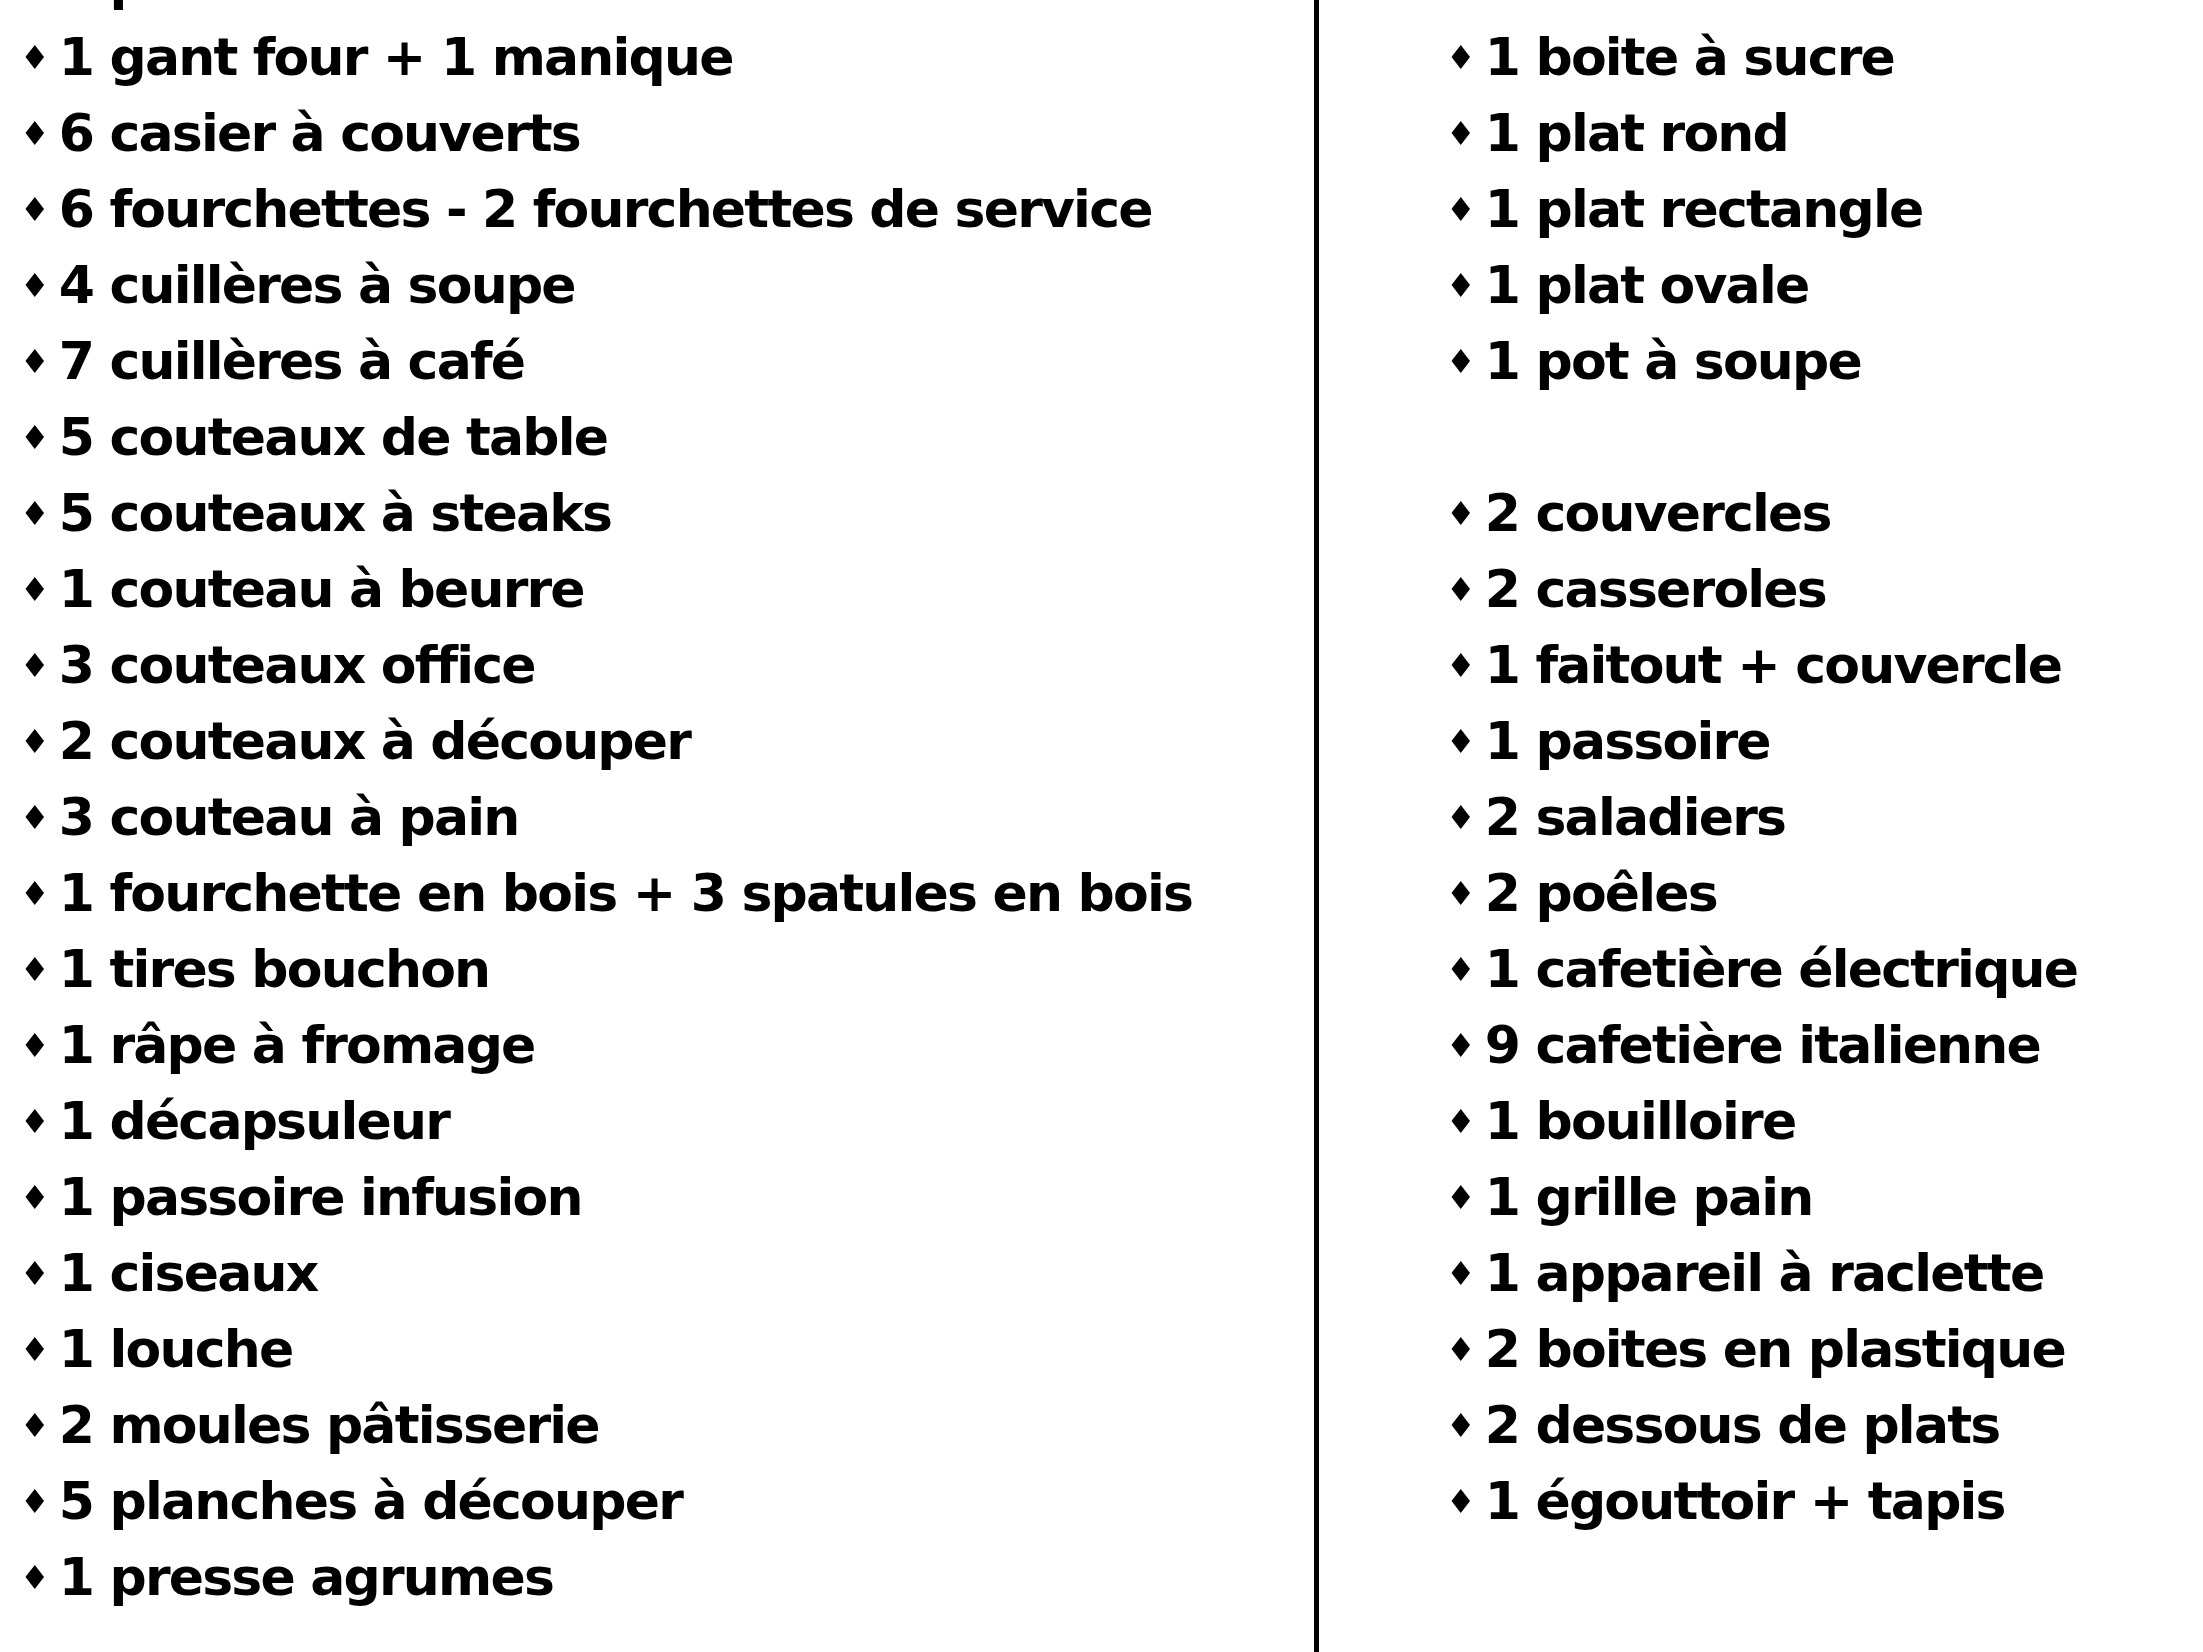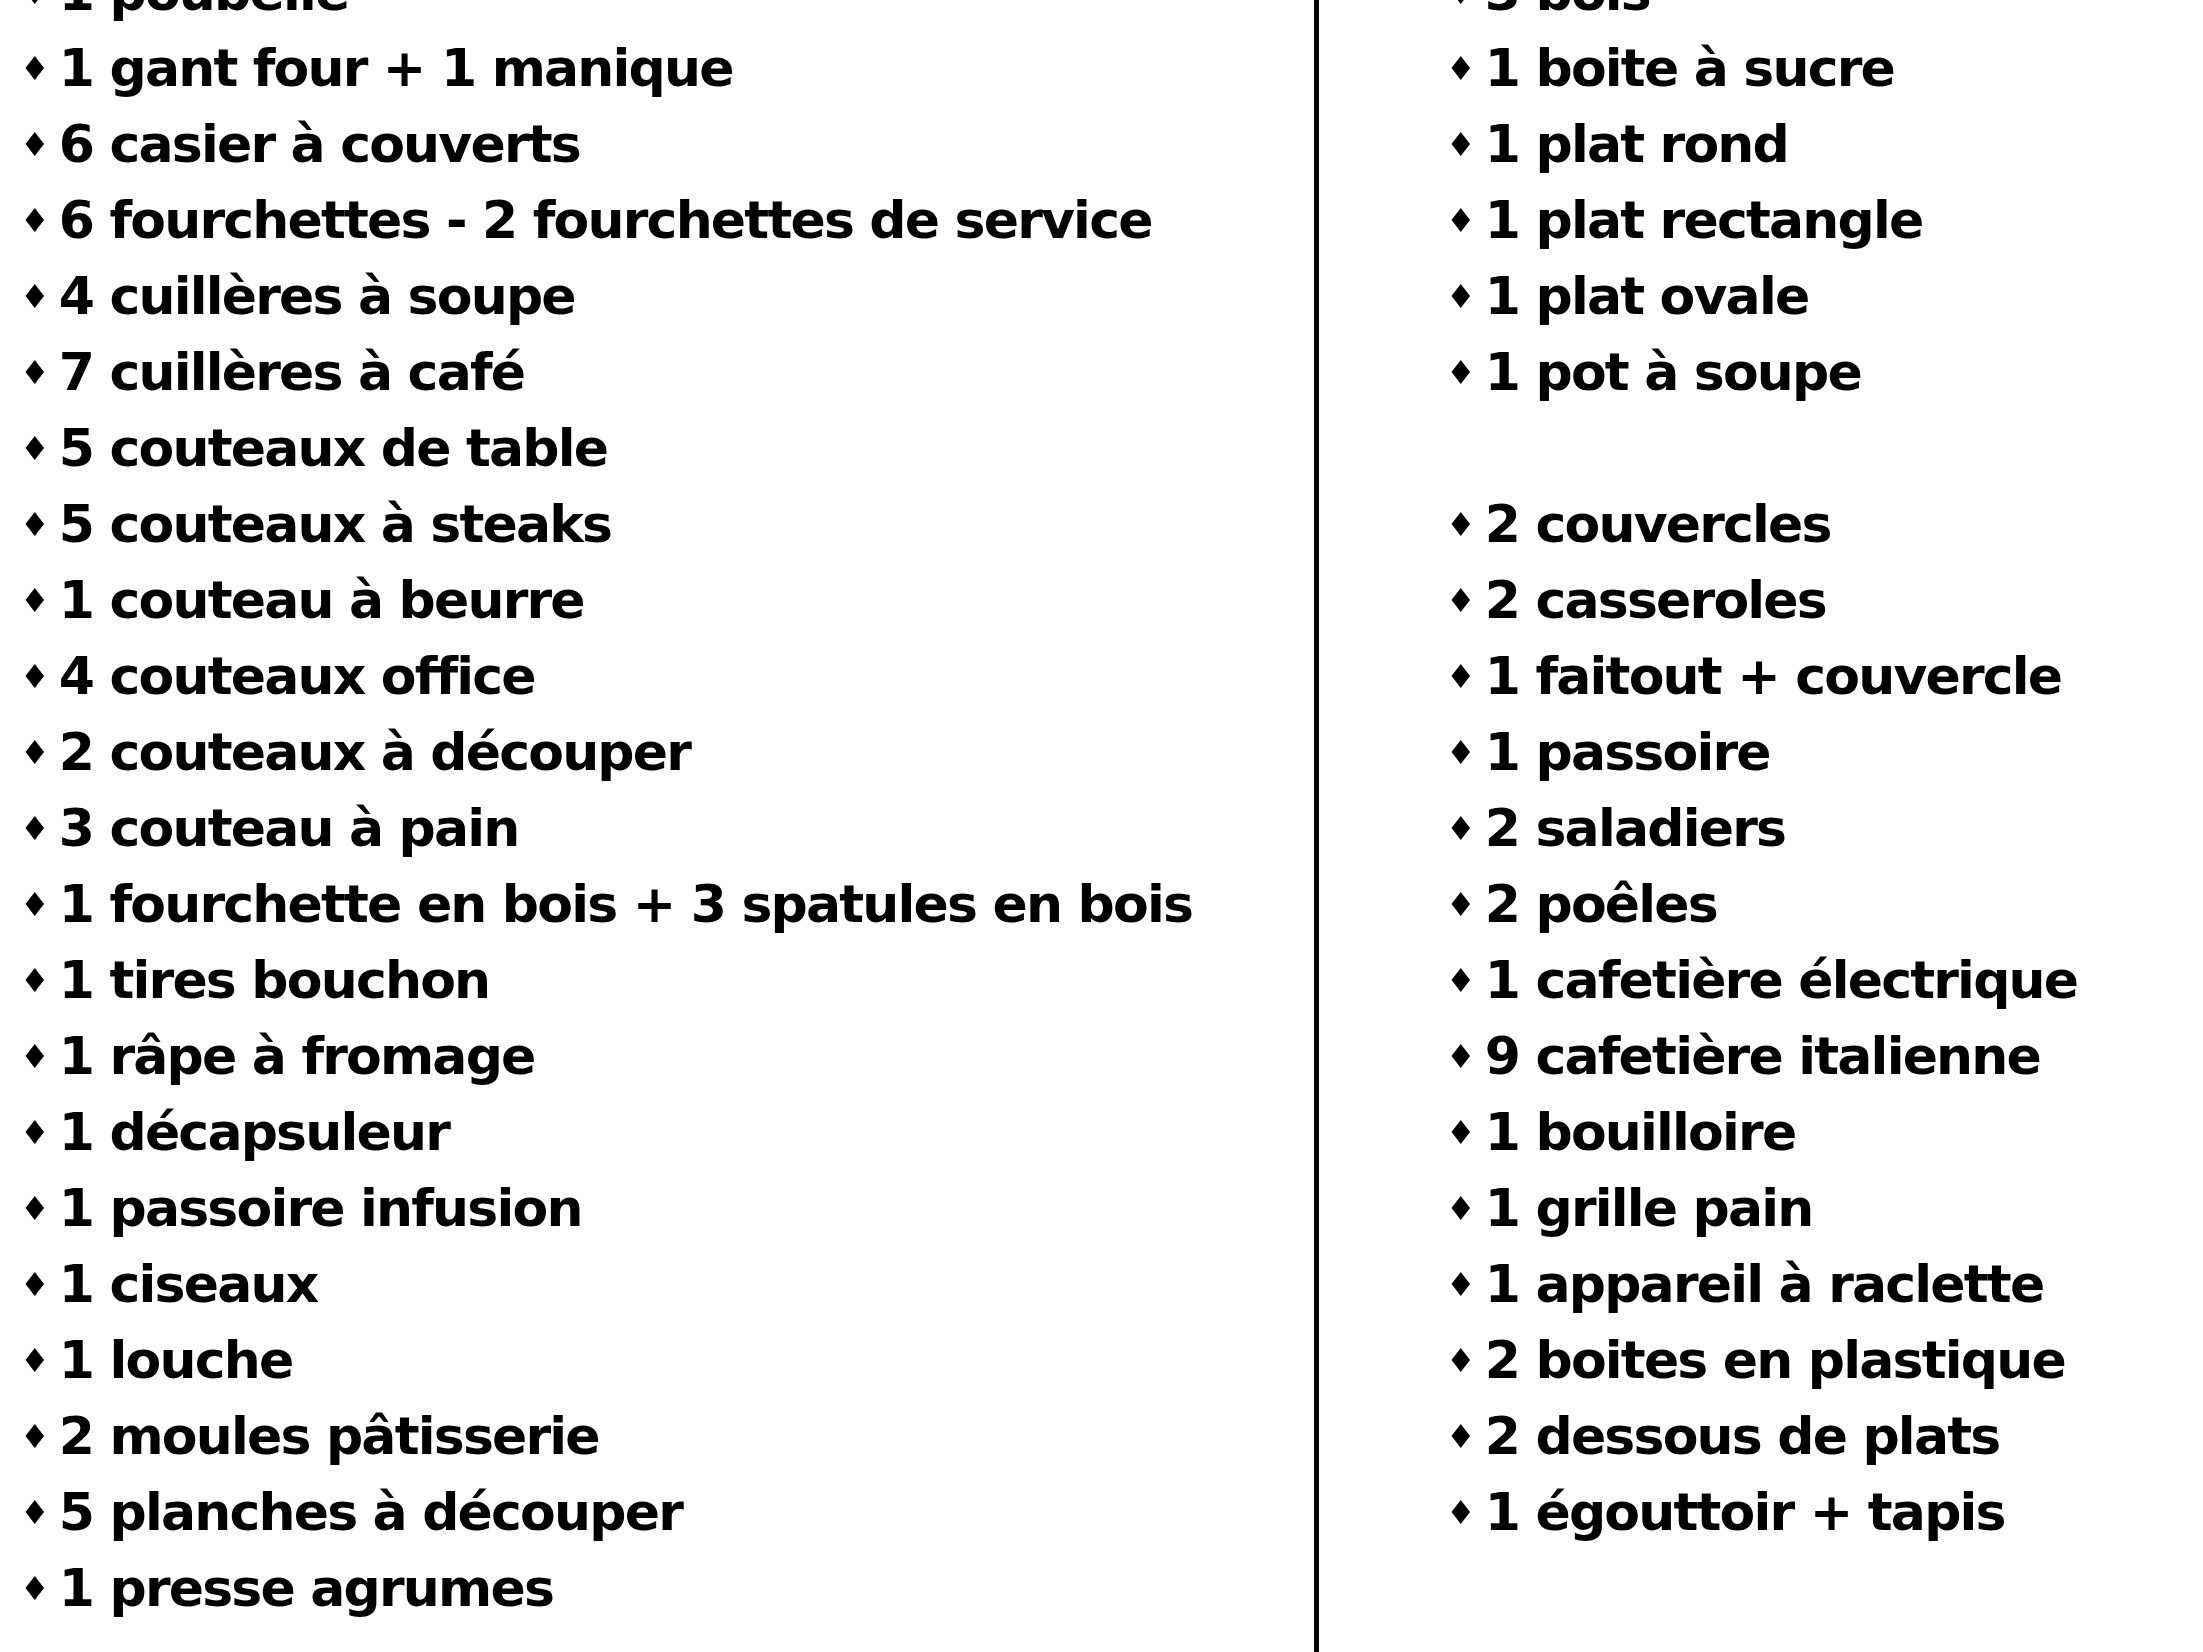--- a/index.html
+++ b/index.html
@@ -20,21 +20,21 @@
     top: -51px;
     white-space: nowrap;
     font-size: 52px;
     font-weight: 700;
     letter-spacing: -1.8px;
   }
   .col-left  { left: 20px; }
   .col-right { left: 1446px; }
   .row {
     height: 76px;
-    line-height: 87px;
+    line-height: 64px;
   }
   .bullet {
     font-size: 33px;
     margin-right: 9.2px;
     vertical-align: 6.4px;
     letter-spacing: 0;
   }
   .divider {
     position: absolute;
     top: 0;
@@ -50,21 +50,21 @@
 <div class="col col-left">
     <div class="row"><span class="bullet">♦</span><span class="txt">1 poubelle</span></div>
     <div class="row"><span class="bullet">♦</span><span class="txt">1 gant four + 1 manique</span></div>
     <div class="row"><span class="bullet">♦</span><span class="txt">6 casier à couverts</span></div>
     <div class="row"><span class="bullet">♦</span><span class="txt">6 fourchettes - 2 fourchettes de service</span></div>
     <div class="row"><span class="bullet">♦</span><span class="txt">4 cuillères à soupe</span></div>
     <div class="row"><span class="bullet">♦</span><span class="txt">7 cuillères à café</span></div>
     <div class="row"><span class="bullet">♦</span><span class="txt">5 couteaux de table</span></div>
     <div class="row"><span class="bullet">♦</span><span class="txt">5 couteaux à steaks</span></div>
     <div class="row"><span class="bullet">♦</span><span class="txt">1 couteau à beurre</span></div>
-    <div class="row"><span class="bullet">♦</span><span class="txt">4 couteaux office</span></div>
+    <div class="row"><span class="bullet">♦</span><span class="txt">3 couteaux office</span></div>
     <div class="row"><span class="bullet">♦</span><span class="txt">2 couteaux à découper</span></div>
     <div class="row"><span class="bullet">♦</span><span class="txt">3 couteau à pain</span></div>
     <div class="row"><span class="bullet">♦</span><span class="txt">1 fourchette en bois + 3 spatules en bois</span></div>
     <div class="row"><span class="bullet">♦</span><span class="txt">1 tires bouchon</span></div>
     <div class="row"><span class="bullet">♦</span><span class="txt">1 râpe à fromage</span></div>
     <div class="row"><span class="bullet">♦</span><span class="txt">1 décapsuleur</span></div>
     <div class="row"><span class="bullet">♦</span><span class="txt">1 passoire infusion</span></div>
     <div class="row"><span class="bullet">♦</span><span class="txt">1 ciseaux</span></div>
     <div class="row"><span class="bullet">♦</span><span class="txt">1 louche</span></div>
     <div class="row"><span class="bullet">♦</span><span class="txt">2 moules pâtisserie</span></div>

